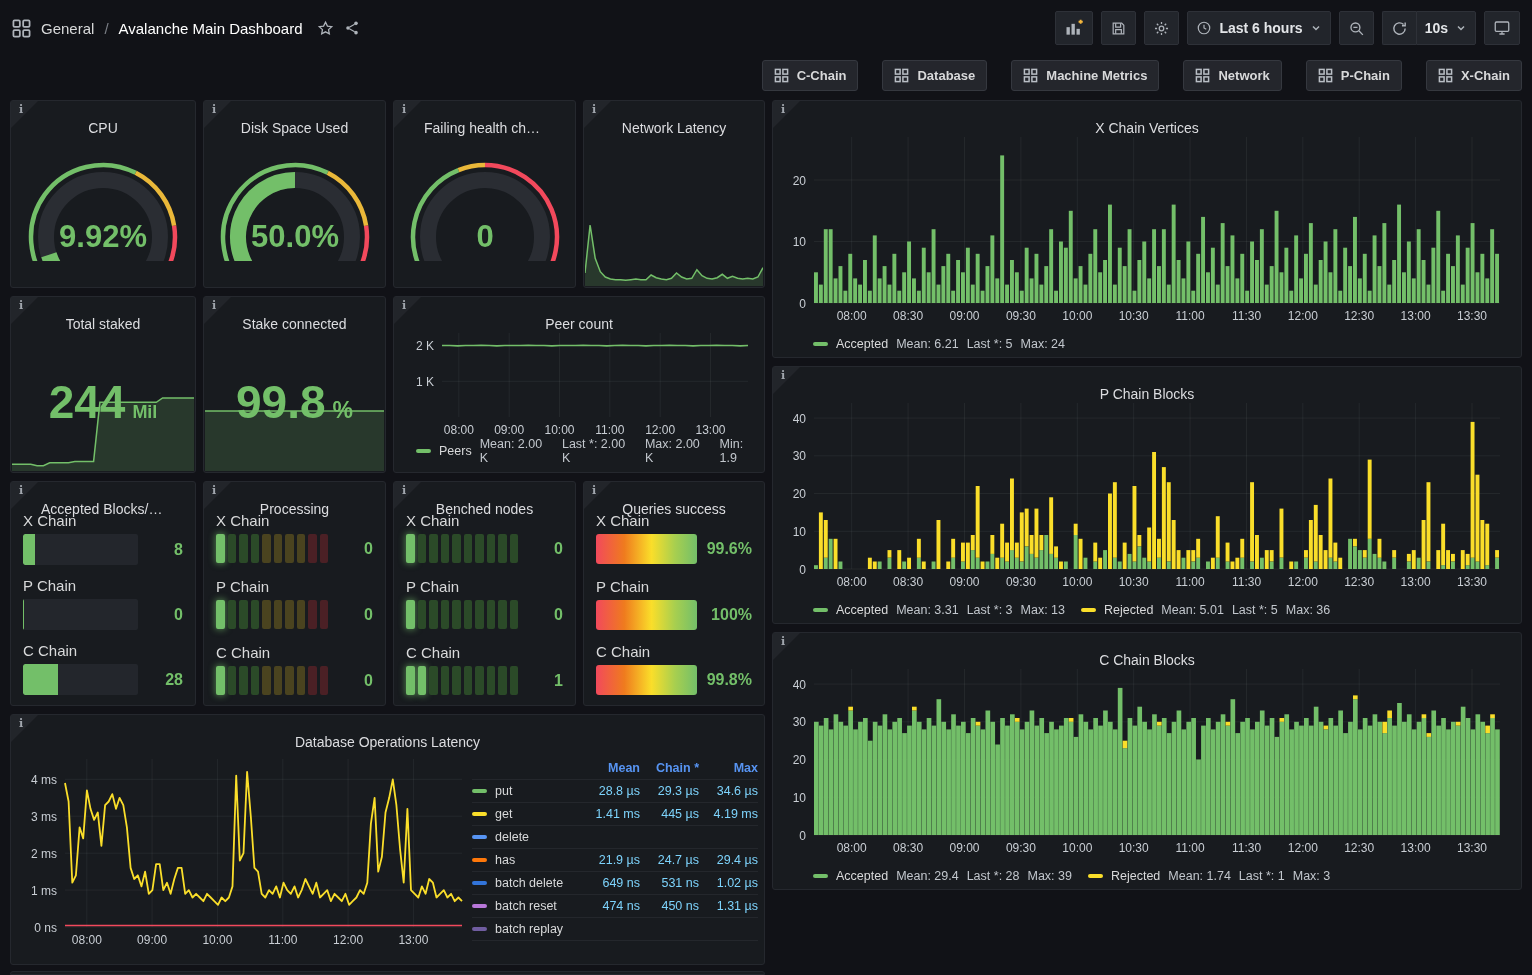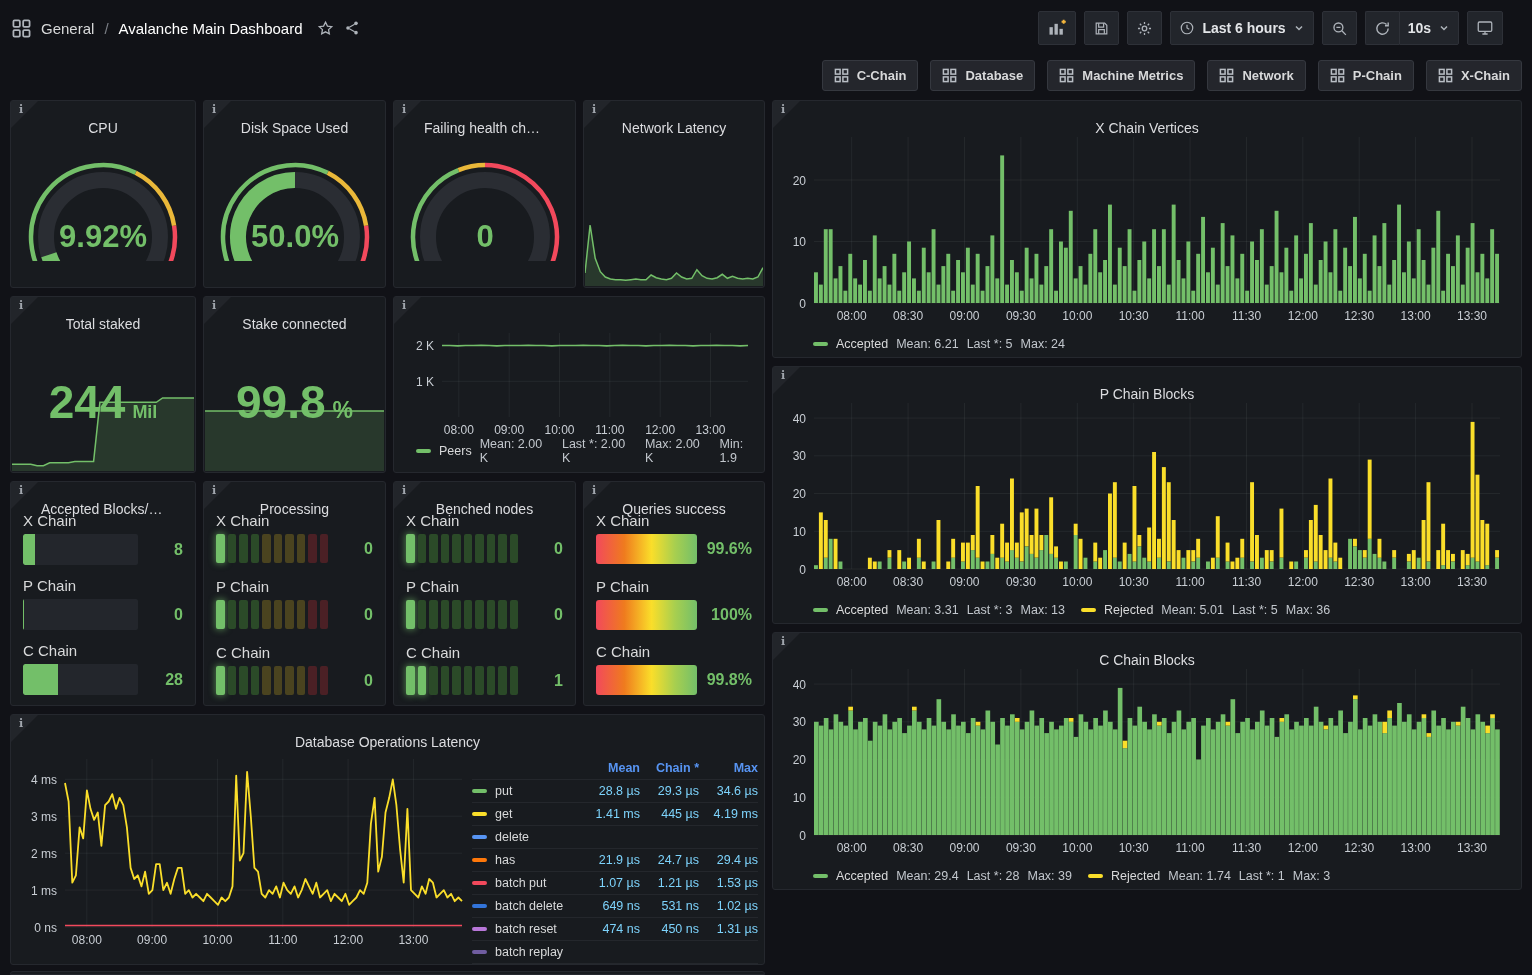--- a/index.html
+++ b/index.html
@@ -1,39 +1,39 @@
 <!DOCTYPE html>
 <html><head>
 <meta charset="utf-8">
 <style>
   * { box-sizing: border-box; }
   html,body { margin:0; padding:0; background:#111217; }
   body { width:1532px; height:975px; position:relative; overflow:hidden;
          font-family:"Liberation Sans","DejaVu Sans",sans-serif; color:#d8d9da; }
 
   
-  .topnav { position:absolute; top:0; left:0; right:17px; height:56px; display:flex;
+  .topnav { position:absolute; top:0; left:0; right:0; height:56px; display:flex;
             align-items:center; justify-content:space-between; padding:0 12px; }
   .crumbs { display:flex; align-items:center; gap:10px; font-size:15px; }
   .crumbs .sect { color:#d8d9da; cursor:pointer; }
   .crumbs .sep { color:#7b7f86; }
   .crumbs .dash { color:#ffffff; }
   .icon { display:inline-flex; align-items:center; justify-content:center; color:#aeb3ba; }
   .icon svg { display:block; }
   .toolbar { display:flex; align-items:center; gap:8px; }
   .tbtn { height:34px; min-width:34px; padding:0 8px; background:#22252b; border:1px solid #2e3138;
           border-radius:2px; display:flex; align-items:center; justify-content:center; gap:7px;
           color:#9da3ab; font-size:14px; cursor:pointer; }
   .tbtn b { color:#e3e5e8; font-weight:700; font-size:14px; }
   .btn-group { display:flex; }
   .btn-group .tbtn:first-child { border-right:none; border-radius:2px 0 0 2px; }
   .btn-group .tbtn:last-child { border-radius:0 2px 2px 0; }
 
   
-  .tagrow { position:absolute; top:60px; right:10px; display:flex; gap:12px;justify-content:flex-end; }
+  .tagrow { position:absolute; top:60px; right:10px; display:flex; gap:24px;justify-content:flex-end; }
   .tag { height:31px; padding:0 11px; background:#24262c; border:1px solid #35383f; border-radius:3px;
          display:flex; align-items:center; gap:8px; font-size:13px; font-weight:700; color:#d8d9da; cursor:pointer; }
   .tag svg { color:#b9bec5; }
 
   
   .panel { position:absolute; background:#181b1f; border:1px solid #25282e; border-radius:3px; }
   .corner { position:absolute; top:0; left:0; width:0; height:0;
             border-top:27px solid #22252a; border-right:27px solid transparent; z-index:5; cursor:pointer; }
   .corner-i { position:absolute; top:2px; left:8px; z-index:6; font-size:11px; font-weight:700;
               color:#a2a7ae; font-family:"DejaVu Serif",serif; cursor:pointer; }
@@ -327,20 +327,21 @@
       </svg>
     </div>
   <div class="bigstat" style="top:78px">
     <span class="v" style="font-size:46px">99.8</span>
       <span class="u">%</span>
   </div>
 </section>
 <section class="panel" style="left:393px;top:296px;width:372px;height:177px">
   <span class="corner"></span>
     <span class="corner-i">i</span>
+  <h2 class="ptitle">Peer count</h2>
   <div class="chartbox" style="left:8px;top:28px">
       <svg width="356" height="118" viewBox="0 0 356 118">
         <line x1="56.8" y1="8" x2="56.8" y2="92" stroke="rgba(204,208,216,0.07)"></line>
         <text x="56.8" y="109" text-anchor="middle" class="tick">08:00</text>
         <line x1="107.2" y1="8" x2="107.2" y2="92" stroke="rgba(204,208,216,0.07)"></line>
         <text x="107.2" y="109" text-anchor="middle" class="tick">09:00</text>
         <line x1="157.5" y1="8" x2="157.5" y2="92" stroke="rgba(204,208,216,0.07)"></line>
         <text x="157.5" y="109" text-anchor="middle" class="tick">10:00</text>
         <line x1="207.8" y1="8" x2="207.8" y2="92" stroke="rgba(204,208,216,0.07)"></line>
         <text x="207.8" y="109" text-anchor="middle" class="tick">11:00</text>
@@ -608,26 +609,20 @@
           <div class="tname"><span class="pill" style="background:#5794f2"></span>delete</div>
           <div class="tstat"></div>
           <div class="tstat"></div>
           <div class="tstat"></div>
         </div>
         <div class="trow">
           <div class="tname"><span class="pill" style="background:#ff780a"></span>has</div>
           <div class="tstat">21.9 µs</div>
           <div class="tstat">24.7 µs</div>
           <div class="tstat">29.4 µs</div>
-        </div>
-        <div class="trow">
-          <div class="tname"><span class="pill" style="background:#f2495c"></span>batch put</div>
-          <div class="tstat">1.07 µs</div>
-          <div class="tstat">1.21 µs</div>
-          <div class="tstat">1.53 µs</div>
         </div>
         <div class="trow">
           <div class="tname"><span class="pill" style="background:#3274d9"></span>batch delete</div>
           <div class="tstat">649 ns</div>
           <div class="tstat">531 ns</div>
           <div class="tstat">1.02 µs</div>
         </div>
         <div class="trow">
           <div class="tname"><span class="pill" style="background:#b877d9"></span>batch reset</div>
           <div class="tstat">474 ns</div>

